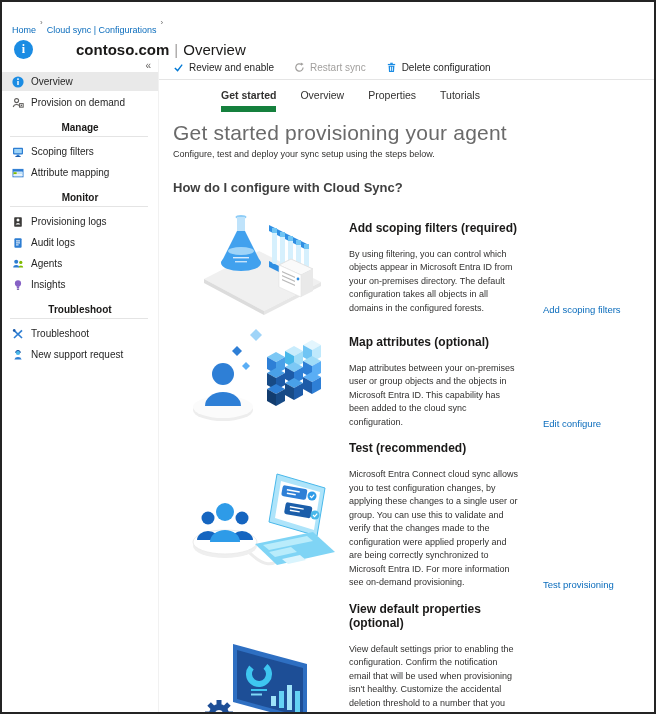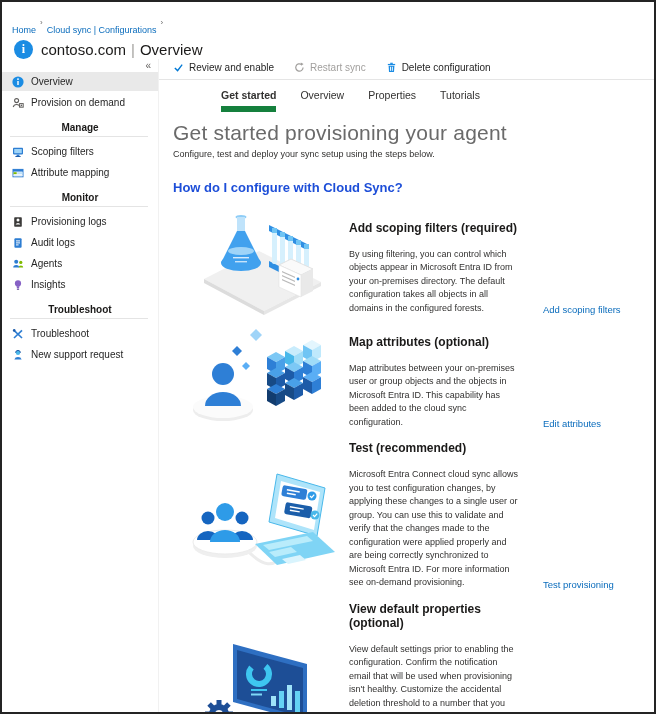--- a/index.html
+++ b/index.html
@@ -8,21 +8,21 @@
   
   .page-header{padding:7px 0 0 10px;}
   .breadcrumb{font-size:9px;display:flex;align-items:center;}
   .breadcrumb a{color:#0a6cbc;text-decoration:none;cursor:pointer;margin-top:16px;}
   .breadcrumb .sep{color:#6b6b6b;margin:0 4px;font-size:8px;}
   .title-row{display:flex;align-items:center;gap:8px;margin-top:5px;padding-left:2px;}
   .info-badge{width:19px;height:19px;border-radius:50%;background:#1b8ce3;color:#fff;display:flex;
     align-items:center;justify-content:center;font-size:12px;font-weight:700;
     font-family:"Liberation Serif",serif;flex:none;}
   .title-row h1{margin:0;font-size:15px;font-weight:400;color:#1b1a19;}
-  .t-strong{font-weight:400;}
+  .t-strong{font-weight:700;margin-left:35px;}
   .t-sep{color:#a19f9d;margin:0 5px;font-weight:300;}
   
   .bodywrap{display:flex;height:calc(100% - 50px);}
   .sidebar{width:156px;flex:none;position:relative;padding-top:13px;border-right:1px solid #f1f1f1;}
   .collapse-btn{position:absolute;top:1px;right:7px;color:#605e5c;font-size:10px;cursor:pointer;}
   .nav-item{display:flex;align-items:center;height:19px;padding-left:10px;font-size:10px;color:#262626;
     cursor:pointer;gap:7px;margin-bottom:2px;}
   .nav-item.selected{background:#e9e9e9;}
   .nav-item svg{flex:none;}
   .nav-section{font-size:10px;font-weight:700;color:#1b1a19;padding:8px 10px 3px;text-align:center;}
@@ -34,21 +34,21 @@
   .tb-btn.disabled{color:#a19f9d;cursor:default;}
   .toolbar-divider{border-bottom:1px solid #e5e5e5;}
   
   .tabs{display:flex;gap:24px;padding:9px 0 0 14px;}
   .tab{font-size:10.5px;color:#323130;padding-bottom:5px;cursor:pointer;border-bottom:2px solid transparent;}
   .tab.active{font-weight:700;border-bottom:6px solid #15803d;margin-left:48px;}
   
   .content{padding:7px 14px 0 14px;overflow:hidden;flex:1;}
   .h1{font-size:21px;font-weight:400;color:#6a6a6a;margin:2px 0 4px 0;letter-spacing:.2px;}
   .sub{font-size:9px;color:#323130;}
-  .h2{font-size:13px;font-weight:700;color:#1d4ed8;margin:21px 0 10px 0;}
+  .h2{font-size:13px;font-weight:700;color:#404040;margin:21px 0 10px 0;}
   .step{display:flex;align-items:flex-end;margin-bottom:2px;}
   .step-illus{width:176px;flex:none;display:flex;justify-content:center;}
   .step-txt{width:170px;flex:none;padding-top:10px;}
   .step-title{font-size:12px;font-weight:700;color:#1b1a19;margin-bottom:13px;}
   .step-desc{font-size:9px;line-height:1.5;color:#323130;}
   .step-link{margin-left:24px;padding-top:12px;font-size:9.5px;color:#0a6cbc;cursor:pointer;white-space:nowrap;}
 </style>
 </head>
 <body>
 
@@ -289,21 +289,21 @@
                 <polygon points="133,55 142,60 133,65 124,60" fill="#5aaef5"></polygon>
                   <polygon points="124,60 133,65 133,77 124,72" fill="#1d5ba8"></polygon>
                   <polygon points="142,60 133,65 133,77 142,72" fill="#2e7fd6"></polygon>
               </g>
             </svg>
           </div>
           <div class="step-txt">
             <div class="step-title">Map attributes (optional)</div>
             <div class="step-desc">Map attributes between your on-premises user or group objects and the objects in Microsoft Entra ID. This capability has been added to the cloud sync configuration.</div>
           </div>
-          <a class="step-link">Edit attributes</a>
+          <a class="step-link">Edit configure</a>
         </div>
 
         <div class="step">
           <div class="step-illus">
             <svg width="165" height="128" viewBox="0 0 165 128">
               <path d="M66,86 C84,106 96,106 103,92" stroke="#ececec" stroke-width="3" fill="none"></path>
               <ellipse cx="46" cy="84" rx="32" ry="12" fill="#efefef"></ellipse>
               <ellipse cx="46" cy="80" rx="32" ry="12" fill="#ffffff" stroke="#ececec"></ellipse>
               <circle cx="29" cy="56" r="6.5" fill="#1565c0"></circle>
               <path d="M18,78 a11,9 0 0 1 22,0 z" fill="#1565c0"></path>

